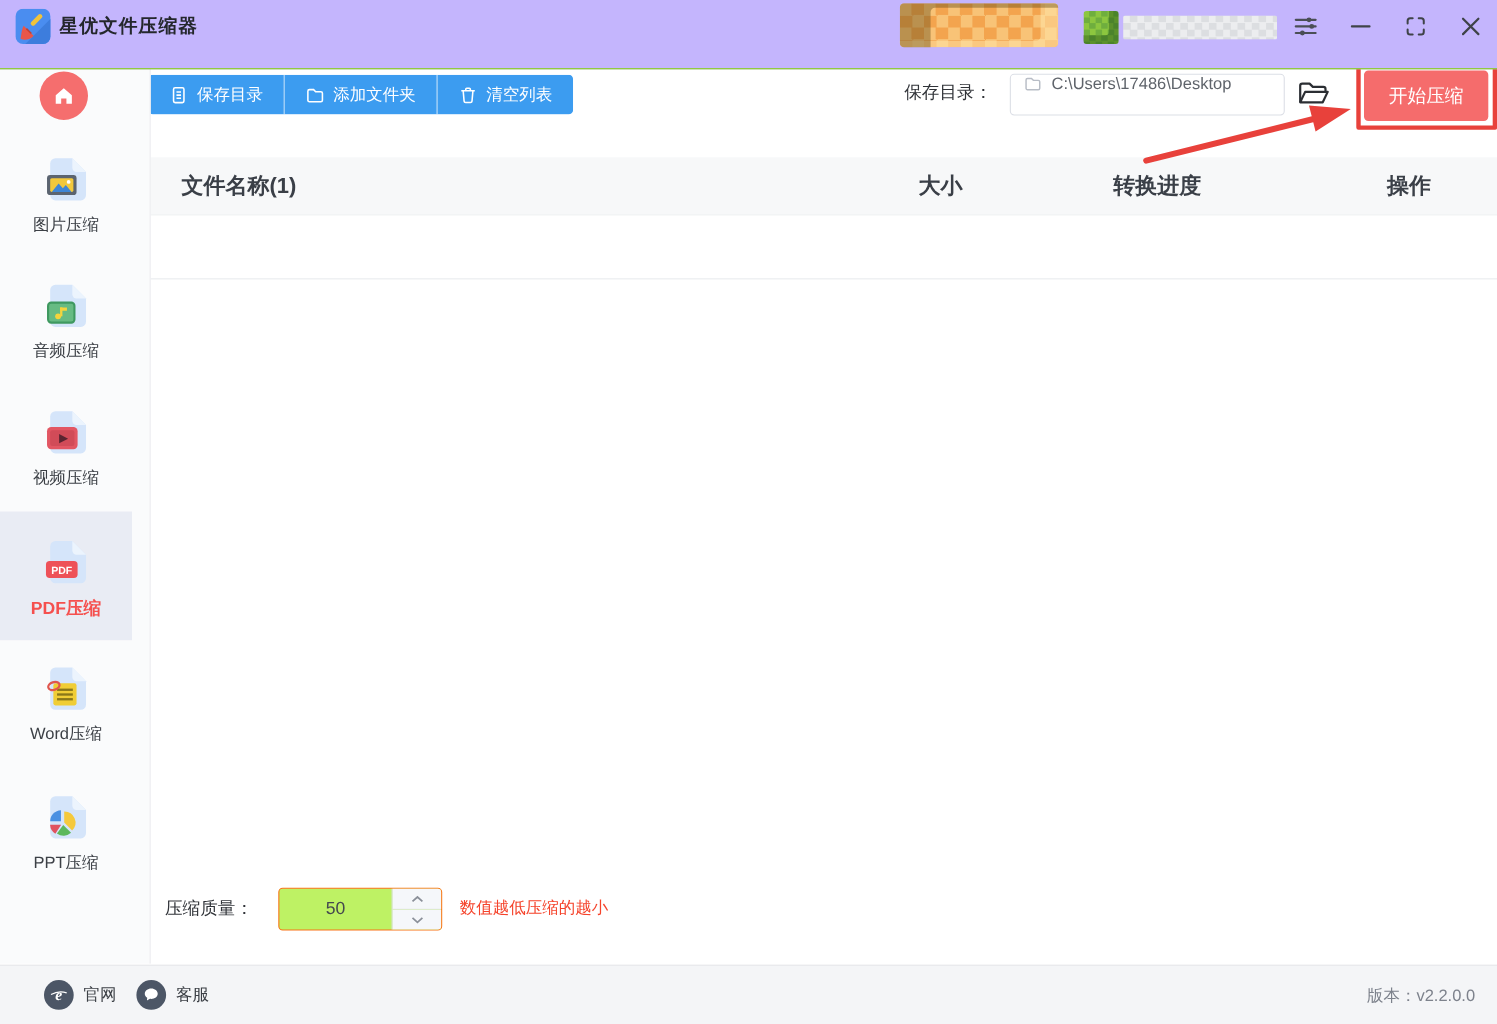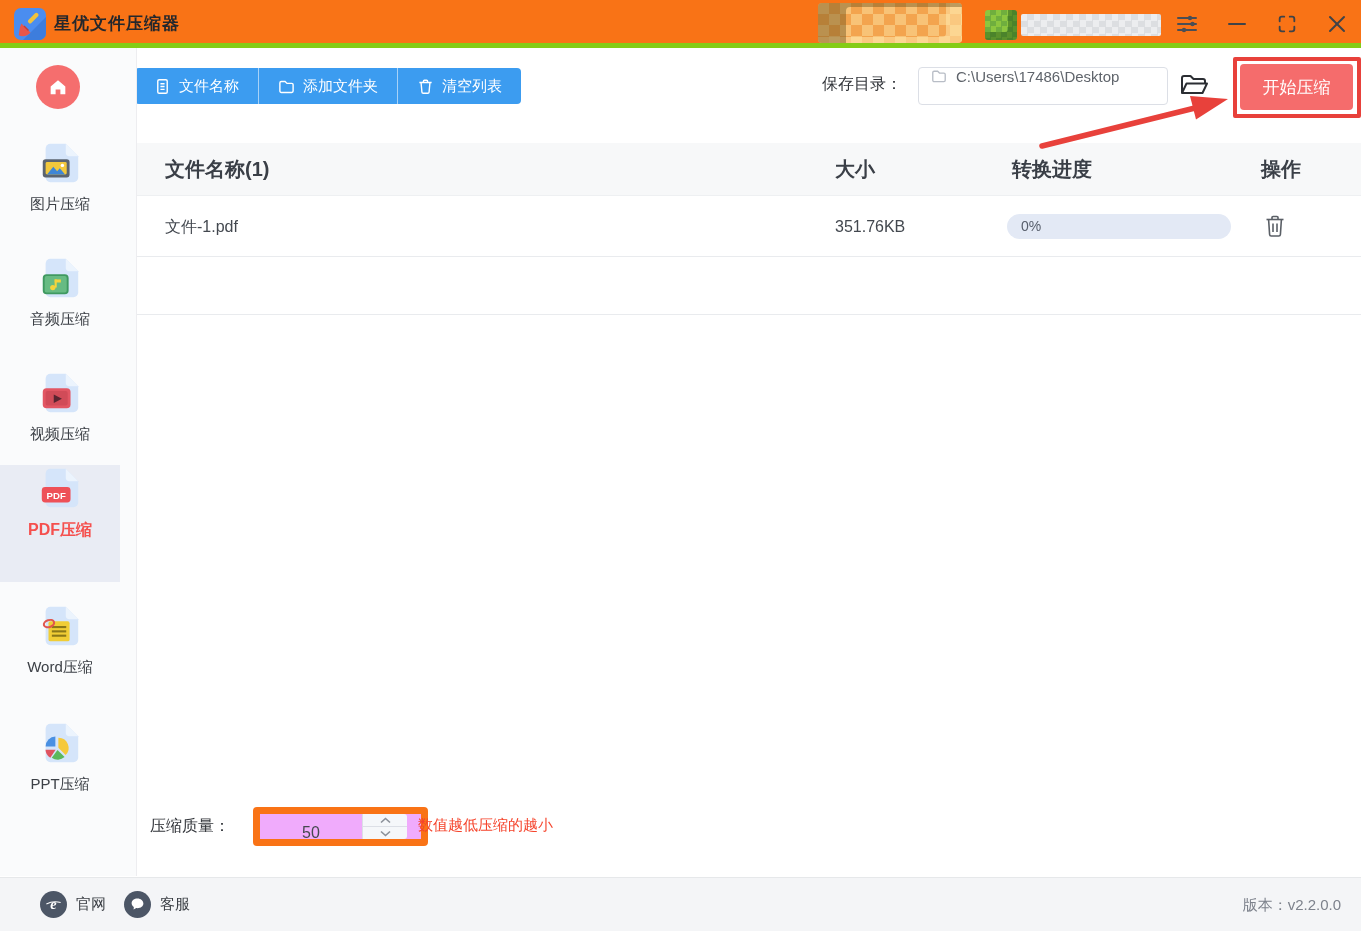--- a/index.html
+++ b/index.html
@@ -1,42 +1,42 @@
 <!DOCTYPE html>
 <html><head>
 <meta charset="utf-8">
 <style>
   * { margin:0; padding:0; box-sizing:border-box; }
   html,body { width:1361px; height:931px; }
   body { font-family:"Liberation Sans","DejaVu Sans",sans-serif; background:#fff; overflow:hidden; }
   #window { position:relative; width:1361px; height:931px; background:#fff; }
 
   
-  .titlebar { position:absolute; left:0; top:0; width:1361px; height:48px; background:#f97316; border-bottom:5px solid #84cc16; z-index:30; }
+  .titlebar { position:absolute; left:0; top:0; width:1361px; height:63px; background:#c4b5fd; border-bottom:1px solid #84cc16; z-index:30; }
   .app-icon { position:absolute; left:14px; top:8px; width:32px; height:32px; }
   .app-title { position:absolute; left:54px; top:12px; font-size:17px; font-weight:bold; color:#24272c; letter-spacing:1px; }
   .blur-orange { position:absolute; left:818px; top:3px; width:144px; height:40px; border-radius:4px;
     background:repeating-conic-gradient(#f3a44e 0% 25%, #f8c377 0% 50%) 0 0/22px 22px;
     box-shadow:inset 28px 4px 0 rgba(110,84,30,.45), inset -16px -6px 0 rgba(255,230,170,.55); }
   .blur-green { position:absolute; left:985px; top:10px; width:32px; height:30px; border-radius:3px;
     background:repeating-conic-gradient(#6fae3e 0% 25%, #8cc63f 0% 50%) 0 0/11px 11px;
     box-shadow:inset -9px -8px 0 rgba(30,80,20,.45); }
   .blur-gray { position:absolute; left:1021px; top:14px; width:140px; height:22px; border-radius:2px;
     background:repeating-conic-gradient(#dcdee1 0% 25%, #ecedef 0% 50%) 0 0/13px 13px; }
   .win-btn { position:absolute; top:9px; width:30px; height:30px; display:flex; align-items:center; justify-content:center; cursor:pointer; }
   .wb-settings { left:1172px; } .wb-min { left:1222px; } .wb-max { left:1272px; } .wb-close { left:1322px; }
 
   
   .sidebar { position:absolute; left:0; top:48px; width:137px; height:828px; background:#fafbfc; border-right:1px solid #ededf0; z-index:5; }
   .home-btn { position:absolute; left:36px; top:17px; width:44px; height:44px; border-radius:50%; background:#f56e6e; display:flex; align-items:center; justify-content:center; cursor:pointer; }
   .nav-item { position:absolute; left:0; width:120px; text-align:center; cursor:pointer; }
   .nav-item .nicon { display:block; width:46px; height:46px; margin:0 auto; }
   .nav-item .nlabel { display:block; margin-top:9px; font-size:15px; color:#3c4046; }
   .ni-image { top:92px; } .ni-audio { top:207px; } .ni-video { top:322px; }
-  .ni-pdf { top:417px; height:117px; background:#e9ecf4; }
+  .ni-pdf { top:417px; height:117px; background:#e9ecf4; padding-top:23px; }
   .ni-pdf .nlabel { font-size:16px; font-weight:bold; color:#f5504e; }
   .ni-word { top:555px;text-align:center; } .ni-ppt { top:672px; }
 
   
   .main { position:absolute; left:121px; top:48px; width:1240px; height:828px; background:#fff; }
 
   .btn-group { position:absolute; left:14px; top:20px; height:36px; display:flex; border-radius:4px; overflow:hidden; }
   .blue-btn { height:36px; padding:0 19px; background:#3c9cf0; color:#fff; font-size:15px; display:flex; align-items:center; gap:8px; cursor:pointer; border:none; }
   .blue-btn + .blue-btn { border-left:1px solid rgba(255,255,255,.55); }
 
@@ -56,21 +56,21 @@
   .t-row-empty { position:relative; height:58px; background:#fff; border-bottom:1px solid #e9ebee; }
   .c-name { left:30px; } .c-size { left:700px; } .c-progress { left:877px; } .c-action { left:1126px; }
   .t-row .val { position:absolute; top:0; line-height:61px; font-size:16px; color:#43484f; }
   .progress-pill { position:absolute; left:872px; top:18px; width:224px; height:25px; border-radius:13px; background:#e3e9f5; overflow:hidden; }
   .progress-fill { position:absolute; left:0; top:0; bottom:0; background:#3c9cf0; border-radius:13px; }
   .progress-text { position:absolute; left:14px; top:0; line-height:25px; font-size:14px; color:#575e6b; }
   .row-trash { position:absolute; left:1128px; top:18px; width:24px; height:26px; background:none; border:none; cursor:pointer; padding:0; }
 
   
   .quality-label { position:absolute; left:29px; top:768px; font-size:16px; color:#303338; }
-  .quality-box { position:absolute; left:132px; top:759px; width:175px; height:39px; border:7px solid #f97316; border-radius:4px; background:#f0abfc; display:flex; }
+  .quality-box { position:absolute; left:132px; top:759px; width:149px; height:39px; border:1px solid #f97316; border-radius:4px; background:#bef264; display:flex; }
   .quality-input { width:102px; height:37px; border:none; outline:none; text-align:center; font-size:16px; color:#45494f; font-family:inherit; background:transparent; }
   .spinner { width:45px; border-left:1px solid #dcdfe6; display:flex; flex-direction:column; }
   .spin-btn { flex:1; background:#f5f7fa; border:none; cursor:pointer; display:flex; align-items:center; justify-content:center; padding:0; }
   .spin-up { border-bottom:1px solid #dcdfe6; border-radius:0 3px 0 0; }
   .spin-down { border-radius:0 0 3px 0; }
   .quality-hint { position:absolute; left:297px; top:768px; font-size:15px; color:#f5442c; }
 
   
   .footer { position:absolute; left:0; top:877px; width:1361px; height:54px; background:#f4f5f7; border-top:1px solid #e6e8ea; z-index:6; }
   .f-link { position:absolute; top:13px; display:flex; align-items:center; gap:9px; cursor:pointer; }
@@ -224,21 +224,21 @@
   <div class="main">
 
     <div class="btn-group">
       <button class="blue-btn">
         <svg width="17" height="17" viewBox="0 0 18 18" fill="none" stroke="#fff" stroke-width="1.5">
           <rect x="4" y="1.8" width="10" height="14.4" rx="1.5"></rect>
           <line x1="6.8" y1="6" x2="11.2" y2="6"></line>
             <line x1="6.8" y1="9" x2="11.2" y2="9"></line>
             <line x1="6.8" y1="12" x2="11.2" y2="12"></line>
         </svg>
-        <span>文件名称</span>
+        <span>保存目录</span>
       </button>
       <button class="blue-btn">
         <svg width="17" height="17" viewBox="0 0 18 18" fill="none" stroke="#fff" stroke-width="1.5">
           <path d="M2 5.2 a1.5 1.5 0 0 1 1.5 -1.5 h4 l2 2 h5 A1.5 1.5 0 0 1 16 7.2 v6.6 a1.5 1.5 0 0 1 -1.5 1.5 h-11 A1.5 1.5 0 0 1 2 13.8 z"></path>
         </svg>
         <span>添加文件夹</span>
       </button>
       <button class="blue-btn">
         <svg width="17" height="17" viewBox="0 0 18 18" fill="none" stroke="#fff" stroke-width="1.5">
           <line x1="2.5" y1="4.8" x2="15.5" y2="4.8"></line>
@@ -269,37 +269,20 @@
       <line x1="21" y1="58" x2="174" y2="20" stroke="#e8413b" stroke-width="5.5" stroke-linecap="round"></line>
       <polygon points="207,11 175,31.5 169,8" fill="#e8413b"></polygon>
     </svg>
 
     <div class="table">
       <div class="t-header">
         <span class="cell c-name">文件名称(1)</span>
         <span class="cell c-size">大小</span>
         <span class="cell c-progress">转换进度</span>
         <span class="cell c-action">操作</span>
-      </div>
-      <div class="t-row">
-        <span class="val c-name">文件-1.pdf</span>
-        <span class="val c-size">351.76KB</span>
-        <div class="progress-pill">
-          <div class="progress-fill" id="progress-fill" style="width: 0%;"></div>
-          <span class="progress-text">0%</span>
-        </div>
-        <button class="row-trash">
-          <svg width="22" height="24" viewBox="0 0 22 24" fill="none" stroke="#5a5f66" stroke-width="1.6">
-            <line x1="2.5" y1="5.5" x2="19.5" y2="5.5"></line>
-            <path d="M8 5.5 V3.6 a1.1 1.1 0 0 1 1.1 -1.1 h3.8 a1.1 1.1 0 0 1 1.1 1.1 v1.9"></path>
-            <path d="M4.6 5.5 l1 15 a1.6 1.6 0 0 0 1.6 1.5 h7.6 a1.6 1.6 0 0 0 1.6 -1.5 l1 -15"></path>
-            <line x1="9" y1="9.5" x2="9" y2="18"></line>
-              <line x1="13" y1="9.5" x2="13" y2="18"></line>
-          </svg>
-        </button>
       </div>
       <div class="t-row-empty"></div>
     </div>
 
     <span class="quality-label">压缩质量：</span>
     <div class="quality-box">
       <input class="quality-input" type="text" value="50" style="">
       <div class="spinner">
         <button class="spin-btn spin-up">
           <svg width="11" height="7" viewBox="0 0 11 7" fill="none" stroke="#8b9099" stroke-width="1.6">

